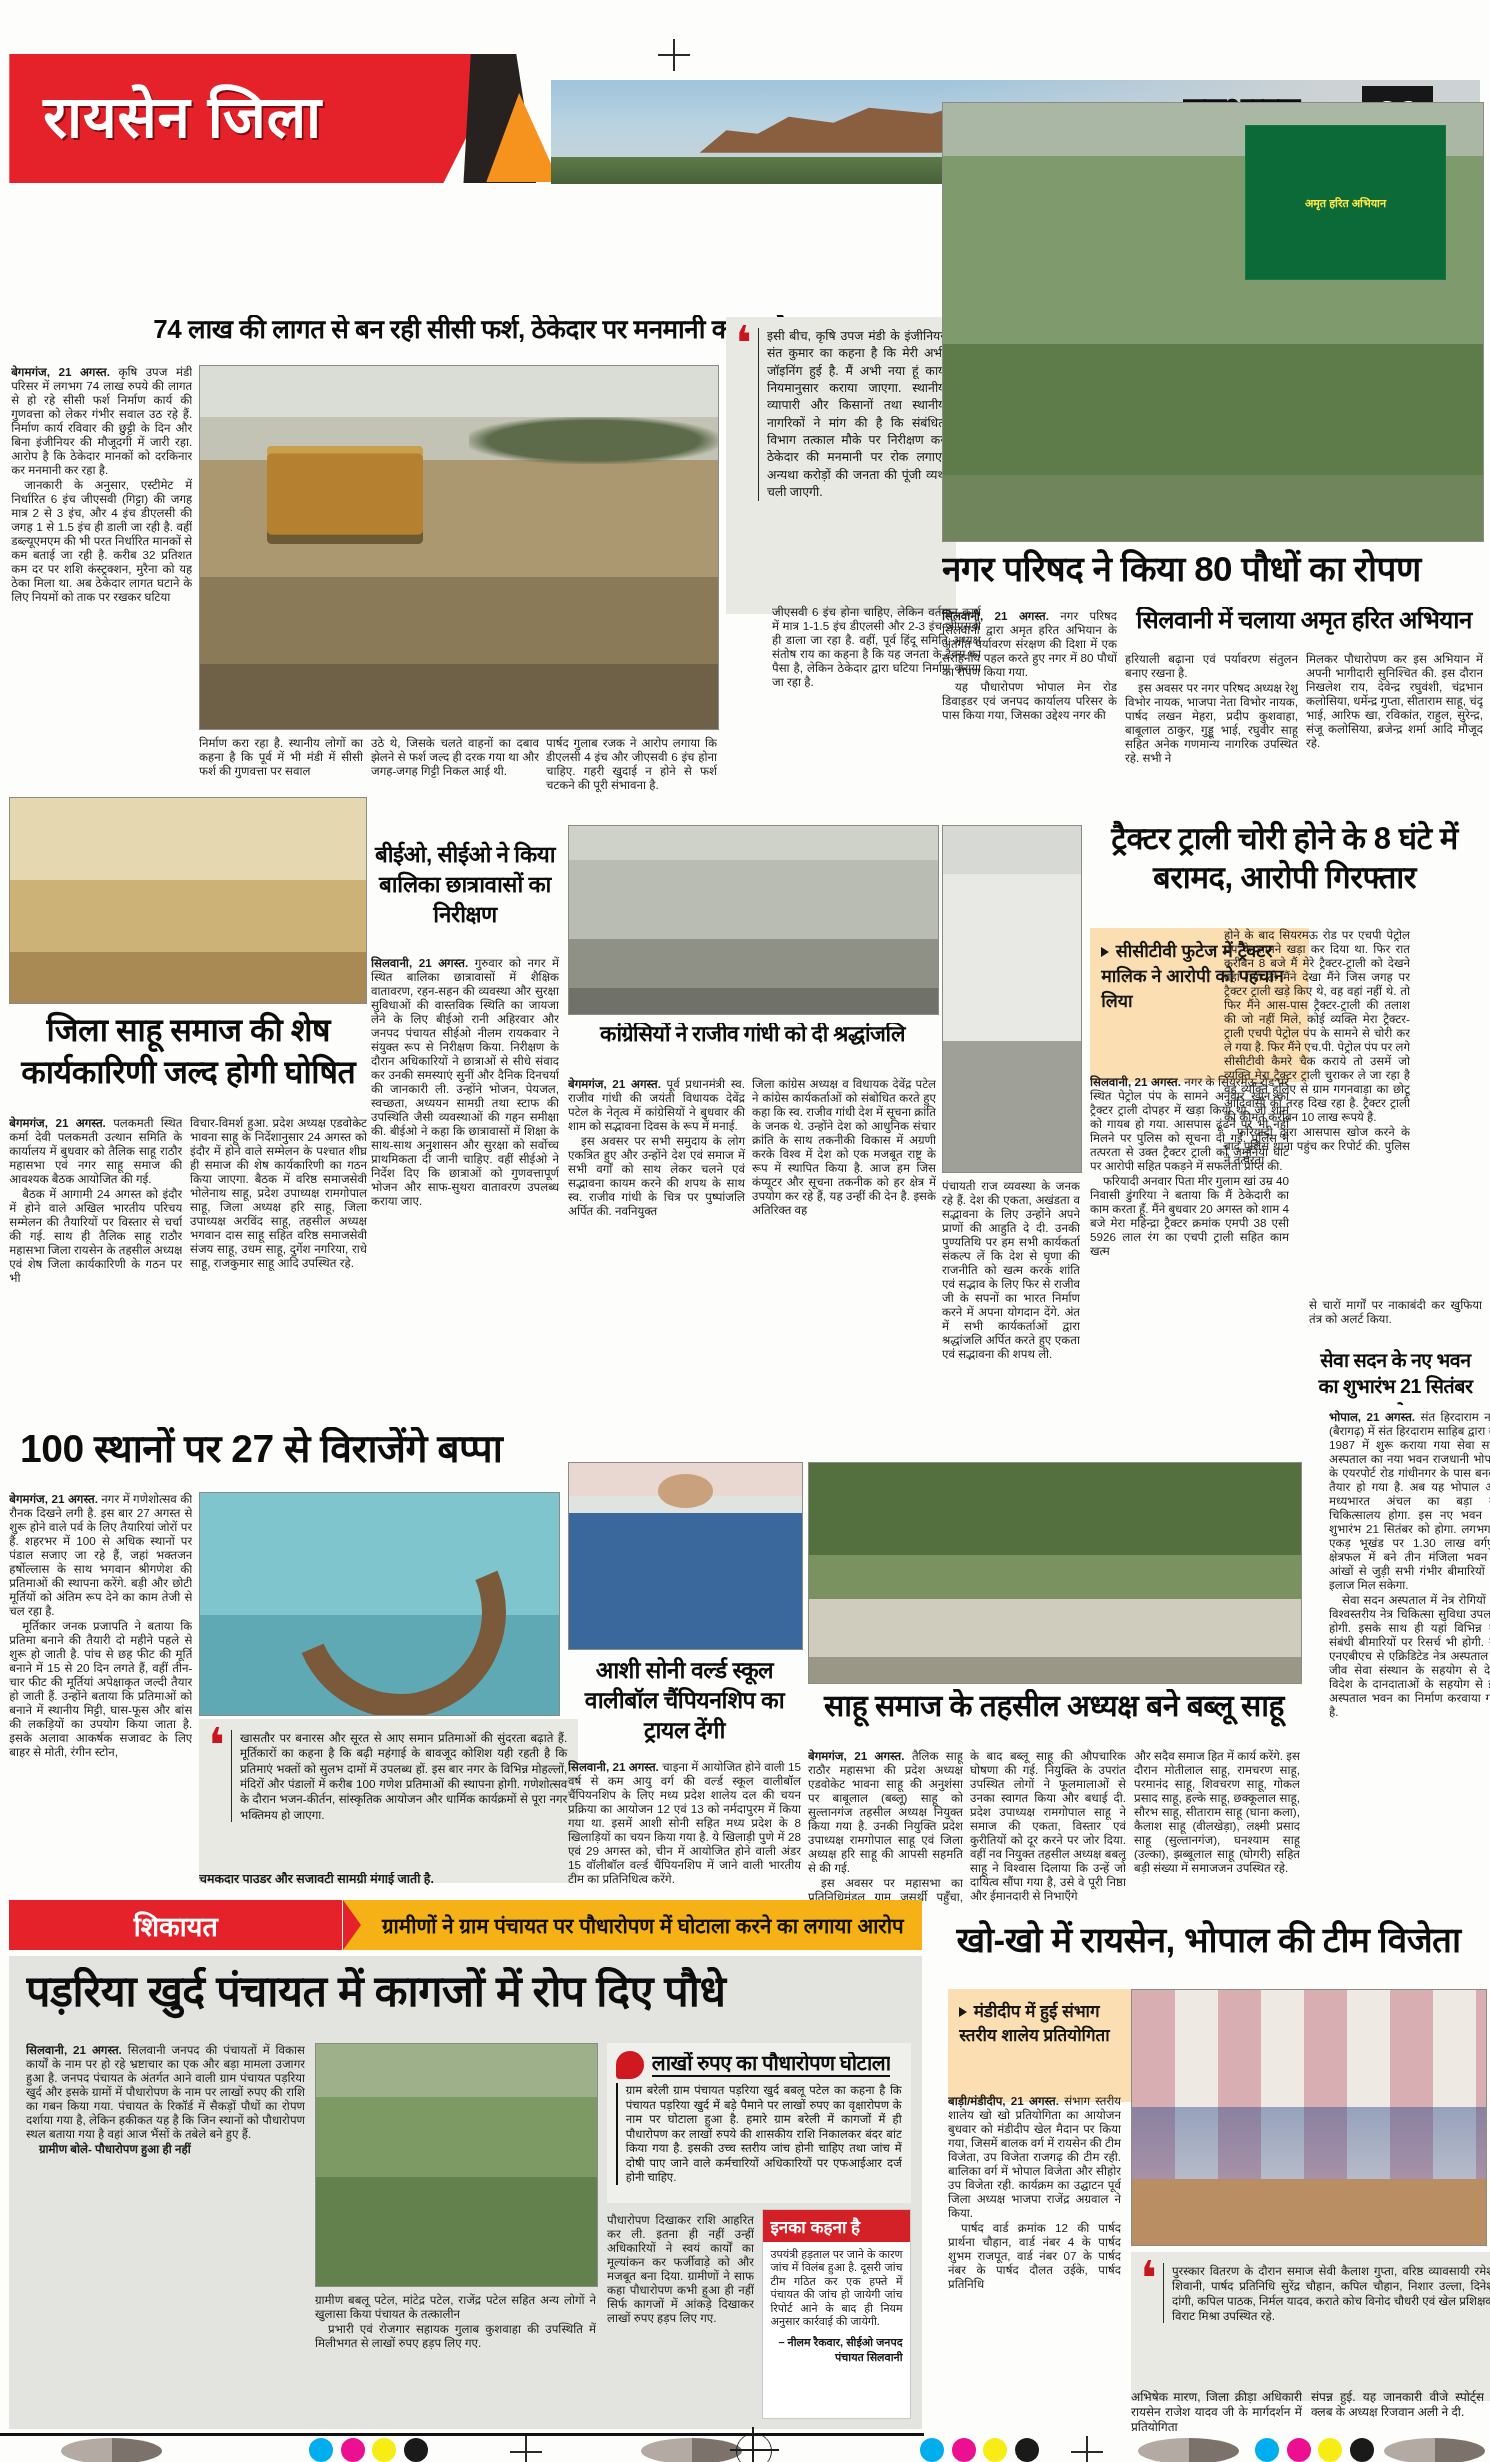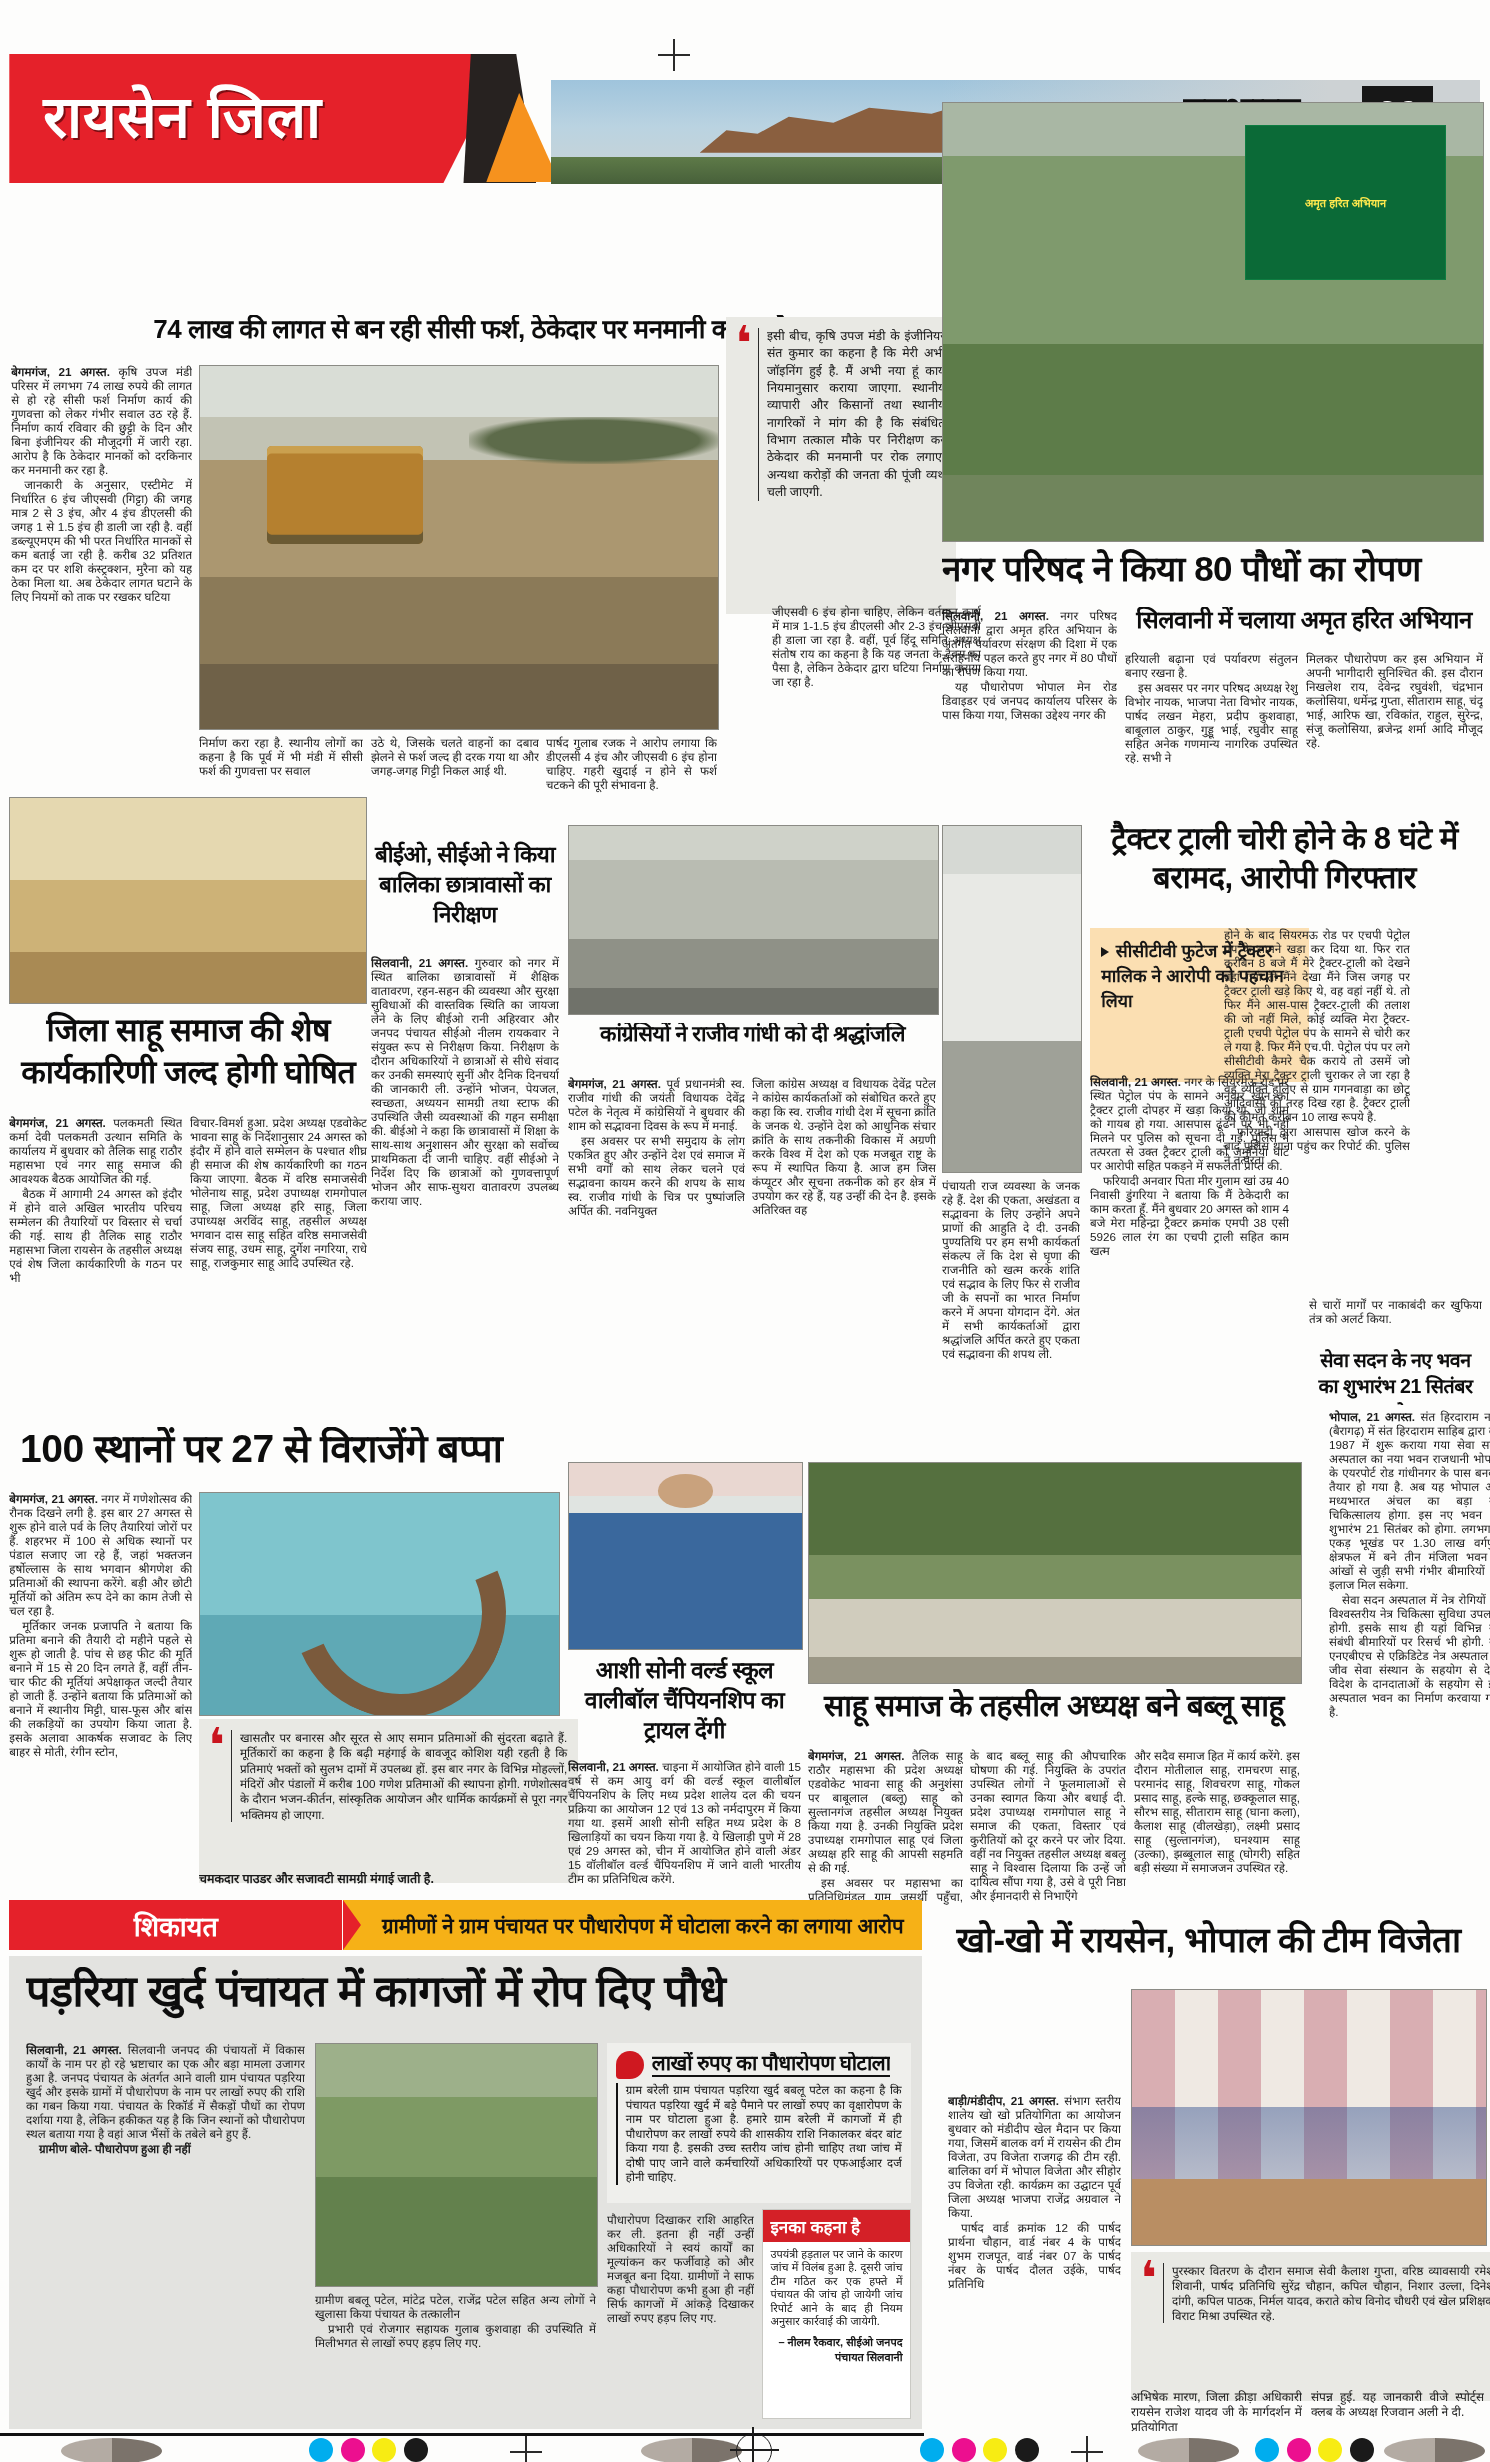--- a/index.html
+++ b/index.html
@@ -240,20 +240,23 @@
   </div>
   <div class="b" style="left:607px;top:2213px;width:147px;height:207px;">पौधारोपण दिखाकर राशि आहरित कर ली. इतना ही नहीं उन्हीं अधिकारियों ने स्वयं कार्यों का मूल्यांकन कर फर्जीवाड़े को और मजबूत बना दिया. ग्रामीणों ने साफ कहा पौधारोपण कभी हुआ ही नहीं सिर्फ कागजों में आंकड़े दिखाकर लाखों रुपए हड़प लिए गए.</div>
   <div class="abs" style="left:762px;top:2209px;width:149px;height:210px;background:#fff;border:0.9px solid #c9c9c4;box-sizing:border-box;overflow:hidden;">
     <div style="background:#d42027;color:#fff;font-weight:bold;font-size:17px;padding:4.7px 7.5px;">इनका कहना है</div>
     <div style="padding:5.6px 7.5px;font-size:11px;line-height:13.4px;text-align:justify;">उपयंत्री हड़ताल पर जाने के कारण जांच में विलंब हुआ है. दूसरी जांच टीम गठित कर एक हफ्ते में पंचायत की जांच हो जायेगी जांच रिपोर्ट आने के बाद ही नियम अनुसार कार्रवाई की जायेगी.</div>
     <div style="padding:0 7.5px;font-size:11px;font-weight:bold;text-align:right;">– नीलम रैकवार, सीईओ जनपद पंचायत सिलवानी</div>
   </div>
   <div class="rule" style="left:0;top:2433px;width:924px;height:2.8px;"></div>
 
   <div class="abs hd c nw" style="left:931px;top:1920px;width:555px;height:58px;font-size:35px;">खो-खो में रायसेन, भोपाल की टीम विजेता</div>
+  <div class="kbox" style="left:948px;top:1989px;width:175px;height:93px;font-size:17px;">
+    <span class="tri"></span><span>मंडीदीप में हुई संभाग स्तरीय शालेय प्रतियोगिता</span>
+  </div>
   <div class="b" style="left:948px;top:2094px;width:173px;height:365px;">
     <p><span class="dl">बाड़ी/मंडीदीप, 21 अगस्त.</span>
        <span>संभाग स्तरीय शालेय खो खो प्रतियोगिता का आयोजन बुधवार को मंडीदीप खेल मैदान पर किया गया, जिसमें बालक वर्ग में रायसेन की टीम विजेता, उप विजेता राजगढ़ की टीम रही. बालिका वर्ग में भोपाल विजेता और सीहोर उप विजेता रही. कार्यक्रम का उद्घाटन पूर्व जिला अध्यक्ष भाजपा राजेंद्र अग्रवाल ने किया.</span></p>
     <p>पार्षद वार्ड क्रमांक 12 की पार्षद प्रार्थना चौहान, वार्ड नंबर 4 के पार्षद शुभम राजपूत, वार्ड नंबर 07 के पार्षद नंबर के पार्षद दौलत उईके, पार्षद प्रतिनिधि</p>
   </div>
   <div class="ph ph-khokho" style="left:1131px;top:1989px;width:354px;height:255px;">
     <div class="teamband"></div>
     <div class="ground"></div>
   </div>
   <div class="qbox" style="left:1131px;top:2252px;width:354px;height:130px;">

